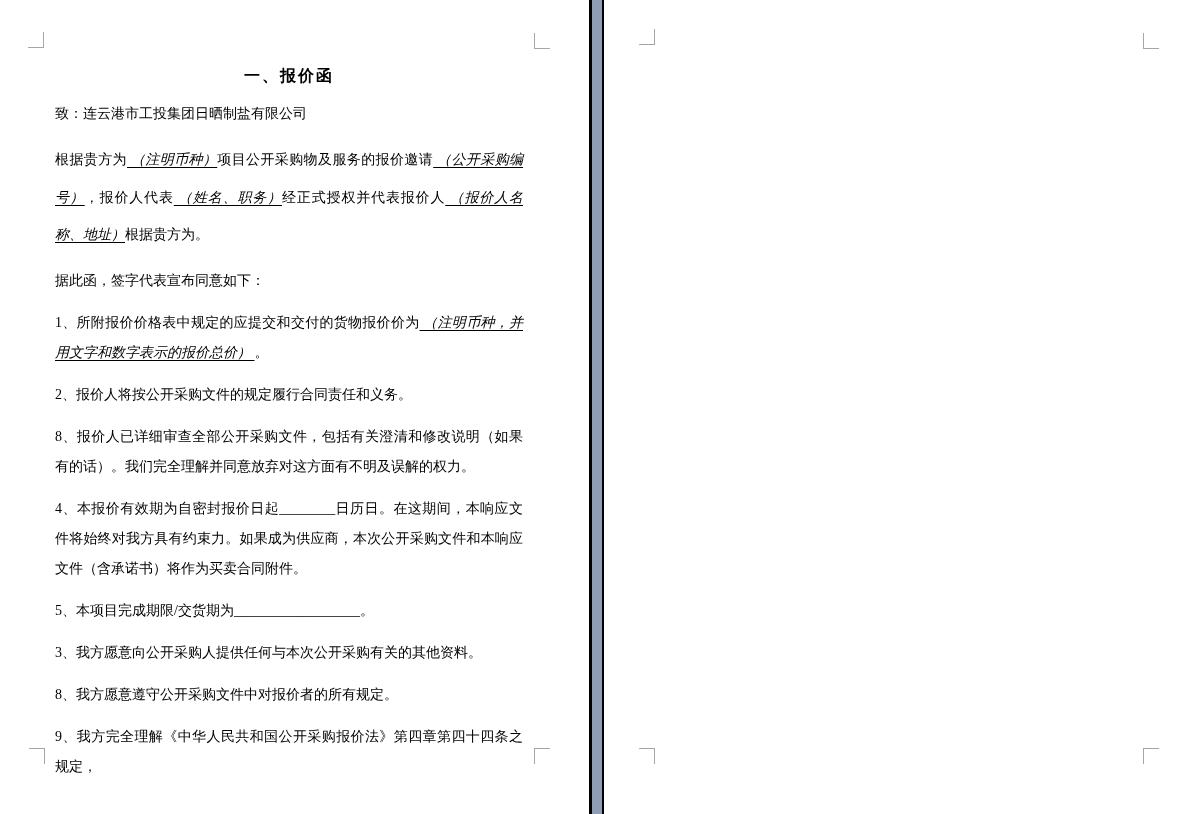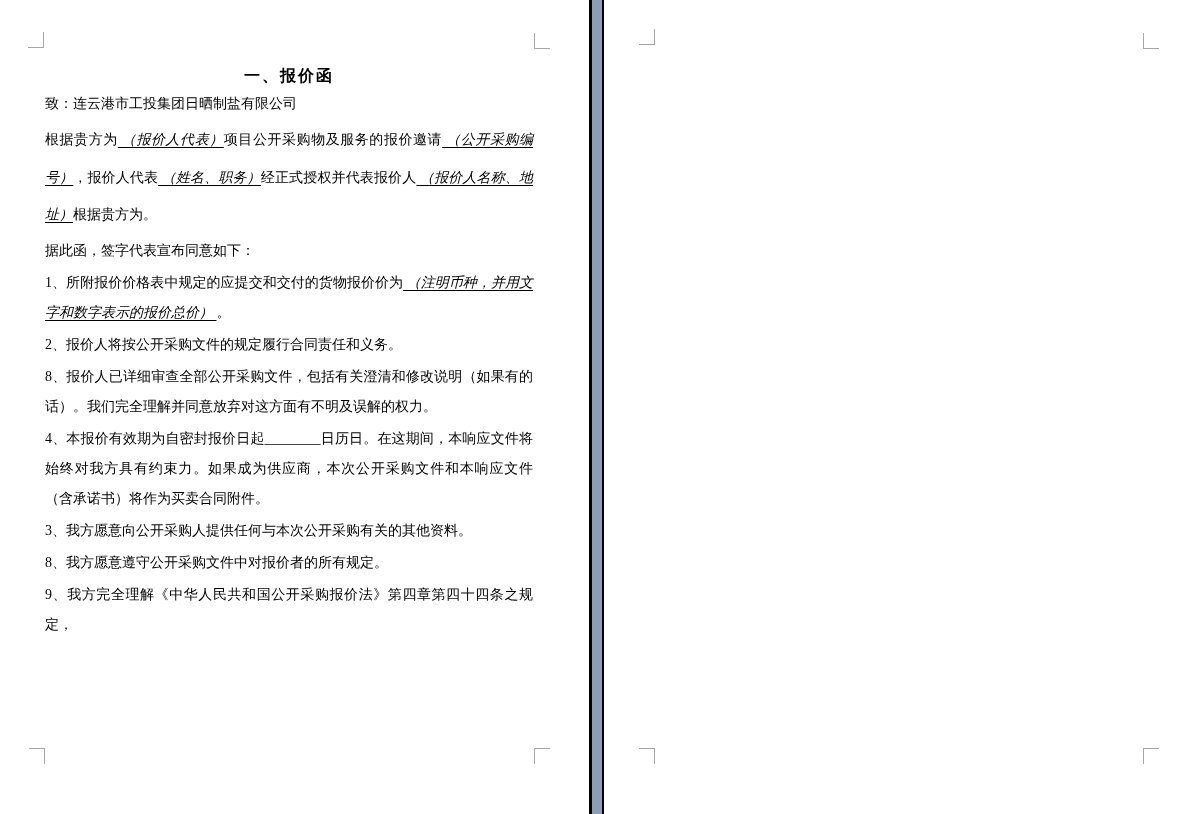--- a/index.html
+++ b/index.html
@@ -7,45 +7,46 @@
        font-family:"Liberation Serif","DejaVu Serif",serif;color:#000;}
   .canvas{position:absolute;left:0;top:0;width:1191px;height:814px;background:#ffffff;overflow:hidden;}
   .page{position:absolute;top:0;height:814px;background:#ffffff;}
   .page-left{left:0;width:589px;}
   .page-right{left:604px;width:587px;}
   .divider{position:absolute;left:589px;top:0;width:10px;height:814px;
            background:#8E9CB4;border-left:3px solid #000;border-right:2px solid #000;box-sizing:content-box;}
   .textarea{position:absolute;font-size:14px;line-height:30px;text-align:justify;}
   #page1-body{left:43px;top:47px;width:492px;}
   .doc-title{font-size:16px;font-weight:bold;text-align:center;line-height:22px;margin:18px 0 0 0;letter-spacing:2px;}
-  p.para{margin:2px;}
+  p.para{margin:12px;}
   .addressee{margin-top:16px;}
   .intro{margin-top:37px;line-height:37.5px;}
   .lead{margin-top:13px;}
   .item{margin-top:2px;}
   .run-n{font-style:normal;}
   .run-iu{font-style:italic;text-decoration:underline;text-underline-offset:3px;}
   .mark{position:absolute;width:16px;height:16px;border:0 solid #A6A6A6;box-sizing:border-box;}
 </style>
 </head>
 <body>
 
 <div class="canvas">
 
   <div class="page page-left">
     <div class="textarea" id="page1-body">
       <div class="doc-title">一、报价函</div>
       <div>
           <p class="para addressee"><span class="run-n">致：连云港市工投集团日晒制盐有限公司</span></p>
-          <p class="para intro"><span class="run-n">根据贵方为</span><span class="run-iu"> （报价人代表）</span><span class="run-n">项目公开采购物及服务的报价邀请</span><span class="run-iu"> （公开采购编号）</span><span class="run-n">，报价人代表</span><span class="run-iu"> （姓名、职务）</span><span class="run-n">经正式授权并代表报价人</span><span class="run-iu"> （报价人名称、地址）</span><span class="run-n">根据贵方为。</span></p>
+          <p class="para intro"><span class="run-n">根据贵方为</span><span class="run-iu"> （注明币种）</span><span class="run-n">项目公开采购物及服务的报价邀请</span><span class="run-iu"> （公开采购编号）</span><span class="run-n">，报价人代表</span><span class="run-iu"> （姓名、职务）</span><span class="run-n">经正式授权并代表报价人</span><span class="run-iu"> （报价人名称、地址）</span><span class="run-n">根据贵方为。</span></p>
           <p class="para lead"><span class="run-n">据此函，签字代表宣布同意如下：</span></p>
           <p class="para item"><span class="run-n">1、所附报价价格表中规定的应提交和交付的货物报价价为</span><span class="run-iu"> （注明币种，并用文字和数字表示的报价总价） </span><span class="run-n">。</span></p>
           <p class="para item"><span class="run-n">2、报价人将按公开采购文件的规定履行合同责任和义务。</span></p>
           <p class="para item"><span class="run-n">8、报价人已详细审查全部公开采购文件，包括有关澄清和修改说明（如果有的话）。我们完全理解并同意放弃对这方面有不明及误解的权力。</span></p>
           <p class="para item"><span class="run-n">4、本报价有效期为自密封报价日起________日历日。在这期间，本响应文件将始终对我方具有约束力。如果成为供应商，本次公开采购文件和本响应文件（含承诺书）将作为买卖合同附件。</span></p>
+          <p class="para item"><span class="run-n">5、本项目完成期限/交货期为__________________。</span></p>
           <p class="para item"><span class="run-n">3、我方愿意向公开采购人提供任何与本次公开采购有关的其他资料。</span></p>
           <p class="para item"><span class="run-n">8、我方愿意遵守公开采购文件中对报价者的所有规定。</span></p>
           <p class="para item"><span class="run-n">9、我方完全理解《中华人民共和国公开采购报价法》第四章第四十四条之规定，</span></p>
         </div>
     </div>
   </div>
 
   <div class="divider"></div>
 
   <div class="page page-right">

